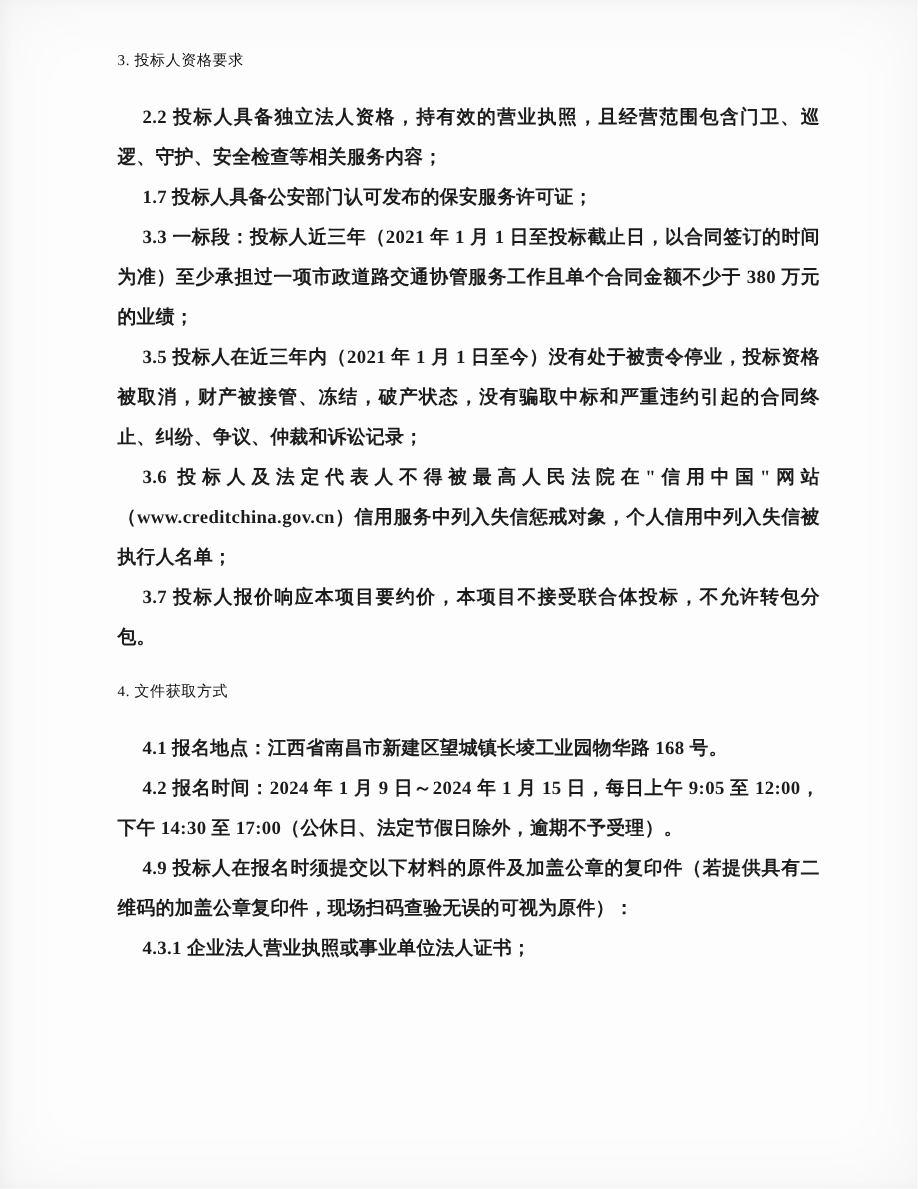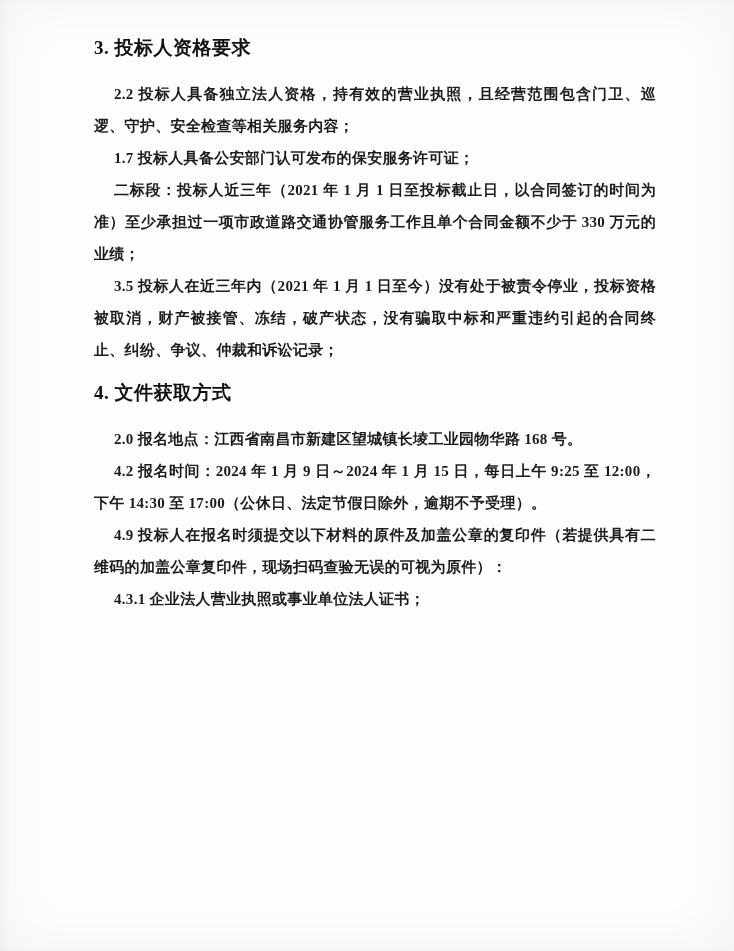--- a/index.html
+++ b/index.html
@@ -15,23 +15,23 @@
     margin: 0;
     background: #fdfdfd;
     box-shadow: inset 0 0 60px rgba(0,0,0,0.045), inset 4px 0 10px rgba(0,0,0,0.03);
     padding: 36px 78px 0 94px;
     font-family: "Liberation Serif", "DejaVu Serif", serif;
     color: #1c1c1c;
     overflow: hidden;
   }
   .doc-section { margin: 0; }
   .doc-heading {
-    font-size: 19px;
+    font-size: 12px;
     line-height: 24px;
-    font-weight: 700;
+    font-weight: 400;
     color: #111;
     margin: 0 0 18px 0;
     letter-spacing: 0.5px;
   }
   .doc-section + .doc-section .doc-heading {
     margin-top: 15px;
   }
   .doc-paragraph {
     font-size: 15px;
     line-height: 32px;
@@ -45,26 +45,28 @@
 </style>
 </head>
 <body>
 
 <div class="page">
 
   <section class="doc-section">
     <h2 class="doc-heading">3. 投标人资格要求</h2>
     <p class="doc-paragraph">2.2 投标人具备独立法人资格，持有效的营业执照，且经营范围包含门卫、巡逻、守护、安全检查等相关服务内容；</p>
     <p class="doc-paragraph">1.7 投标人具备公安部门认可发布的保安服务许可证；</p>
-    <p class="doc-paragraph">二标段：投标人近三年（2021 年 1 月 1 日至投标截止日，以合同签订的时间为准）至少承担过一项市政道路交通协管服务工作且单个合同金额不少于 330 万元的业绩；</p>
+    <p class="doc-paragraph">3.3 一标段：投标人近三年（2021 年 1 月 1 日至投标截止日，以合同签订的时间为准）至少承担过一项市政道路交通协管服务工作且单个合同金额不少于 380 万元的业绩；</p>
     <p class="doc-paragraph">3.5 投标人在近三年内（2021 年 1 月 1 日至今）没有处于被责令停业，投标资格被取消，财产被接管、冻结，破产状态，没有骗取中标和严重违约引起的合同终止、纠纷、争议、仲裁和诉讼记录；</p>
+    <p class="doc-paragraph">3.6 投标人及法定代表人不得被最高人民法院在"信用中国"网站（www.creditchina.gov.cn）信用服务中列入失信惩戒对象，个人信用中列入失信被执行人名单；</p>
+    <p class="doc-paragraph">3.7 投标人报价响应本项目要约价，本项目不接受联合体投标，不允许转包分包。</p>
   </section>
 
   <section class="doc-section">
     <h2 class="doc-heading">4. 文件获取方式</h2>
-    <p class="doc-paragraph">2.0 报名地点：江西省南昌市新建区望城镇长堎工业园物华路 168 号。</p>
-    <p class="doc-paragraph">4.2 报名时间：2024 年 1 月 9 日～2024 年 1 月 15 日，每日上午 9:25 至 12:00，下午 14:30 至 17:00（公休日、法定节假日除外，逾期不予受理）。</p>
+    <p class="doc-paragraph">4.1 报名地点：江西省南昌市新建区望城镇长堎工业园物华路 168 号。</p>
+    <p class="doc-paragraph">4.2 报名时间：2024 年 1 月 9 日～2024 年 1 月 15 日，每日上午 9:05 至 12:00，下午 14:30 至 17:00（公休日、法定节假日除外，逾期不予受理）。</p>
     <p class="doc-paragraph">4.9 投标人在报名时须提交以下材料的原件及加盖公章的复印件（若提供具有二维码的加盖公章复印件，现场扫码查验无误的可视为原件）：</p>
     <p class="doc-paragraph">4.3.1 企业法人营业执照或事业单位法人证书；</p>
 
   </section>
 
 </div>
 
 </body></html>

